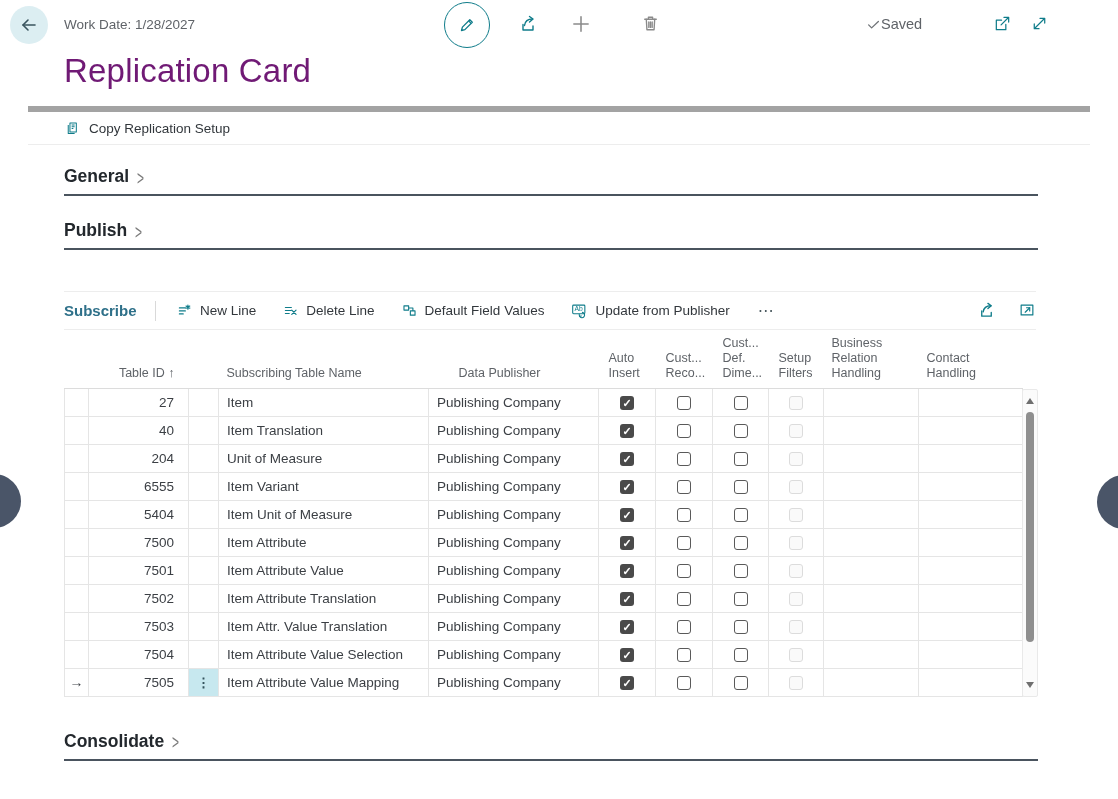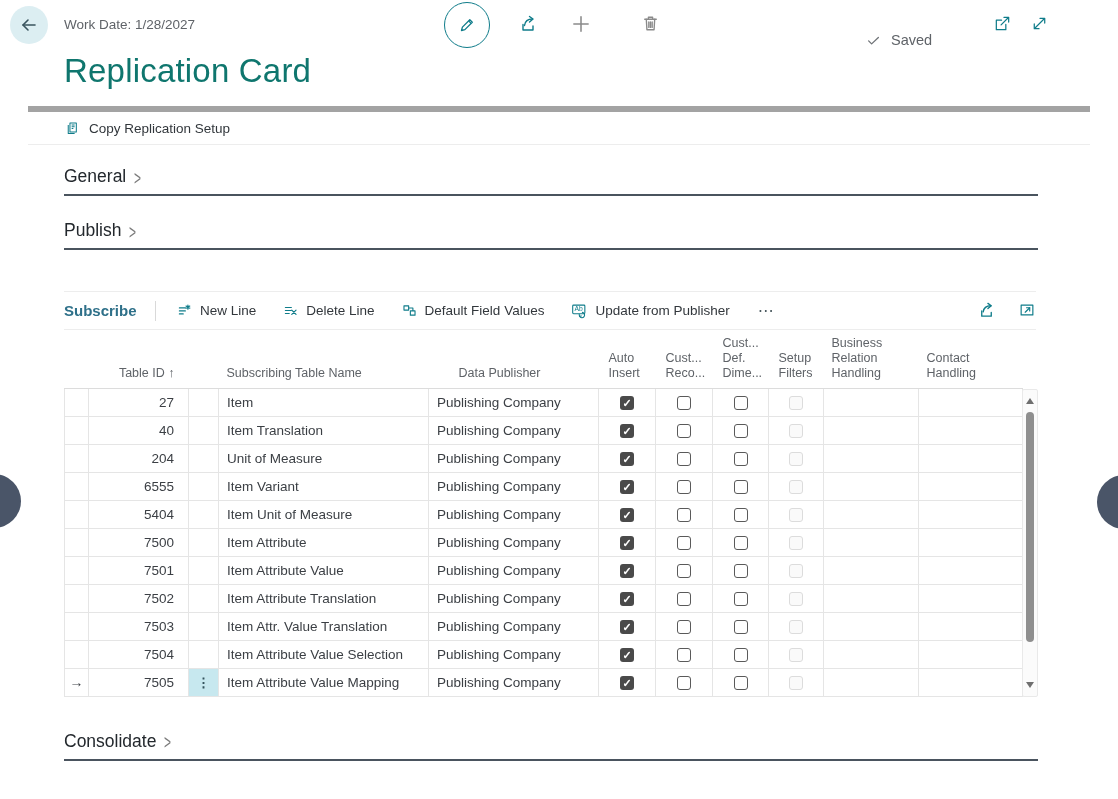--- a/index.html
+++ b/index.html
@@ -16,39 +16,39 @@
     border-radius:50%; background:#dceef2; display:flex; align-items:center; justify-content:center;
     color:#39545e; cursor:pointer;
   }
   .work-date { position:absolute; left:64px; top:17px; font-size:13.5px; color:#5f6368; }
   .tb-icon { position:absolute; top:14px; color:#0f7c8a; cursor:pointer; }
   .tb-icon.gray { color:#8a8a8a; }
   .edit-circle {
     position:absolute; left:444px; top:2px; width:46px; height:46px; border-radius:50%;
     border:1px solid #0f7c8a; display:flex; align-items:center; justify-content:center; color:#0f7c8a; cursor:pointer;
   }
-  .saved-wrap { position:absolute; top:32px; left:866px; display:flex; align-items:center; gap:10px;
+  .saved-wrap { position:absolute; top:16px; left:866px; display:flex; align-items:center; gap:0;
     color:#5f6368; font-size:14.5px; }
   
-  .page-title { margin:2px 0 0 64px; font-size:33px; font-weight:300; color:#0f766e; letter-spacing:.2px; }
+  .page-title { margin:2px 0 0 64px; font-size:33px; font-weight:300; color:#701a75; letter-spacing:.2px; }
   
   .action-bar {
     margin:16px 28px 0 28px; height:39px;
     border-top:6px solid #a3a3a3; border-bottom:1px solid #ededed;
     display:flex; align-items:center; padding-left:36px;
   }
   .action-item { display:flex; align-items:center; gap:8px; font-size:13.5px; color:#32373c; cursor:pointer; }
   .action-item .ico { color:#0f7c8a; display:flex; }
   
   .sect { width:974px; margin-left:64px; border-bottom:2px solid #4a545e; padding-bottom:7px; }
   .sect.general { margin-top:21px; }
   .sect.publish { margin-top:24px; }
   .sect.consolidate { margin-top:34px; }
   .sect .hd { display:inline-flex; align-items:center; gap:7px; cursor:pointer; }
-  .sect .hd .txt { font-size:17.5px; font-weight:400; color:#23282d; }
+  .sect .hd .txt { font-size:17.5px; font-weight:700; color:#23282d; }
   .sect .hd .chev { color:#7b7b7b; font-size:15px; font-weight:400; transform:scale(.8,1.35); margin-top:1px; }
   
   .part { width:972px; margin-left:64px; margin-top:41px; }
   .part-toolbar {
     height:39px; border-top:1px solid #ededed; border-bottom:1px solid #ededed;
     display:flex; align-items:center;
   }
   .part-caption { font-size:15px; font-weight:700; color:#2e7089; width:71px; }
   .vdiv { width:1px; height:20px; background:#d9d9d9; margin:0 20px; }
   .pt-btn { display:flex; align-items:center; gap:7px; font-size:13.5px; color:#32373c; margin-right:26px; cursor:pointer; }

